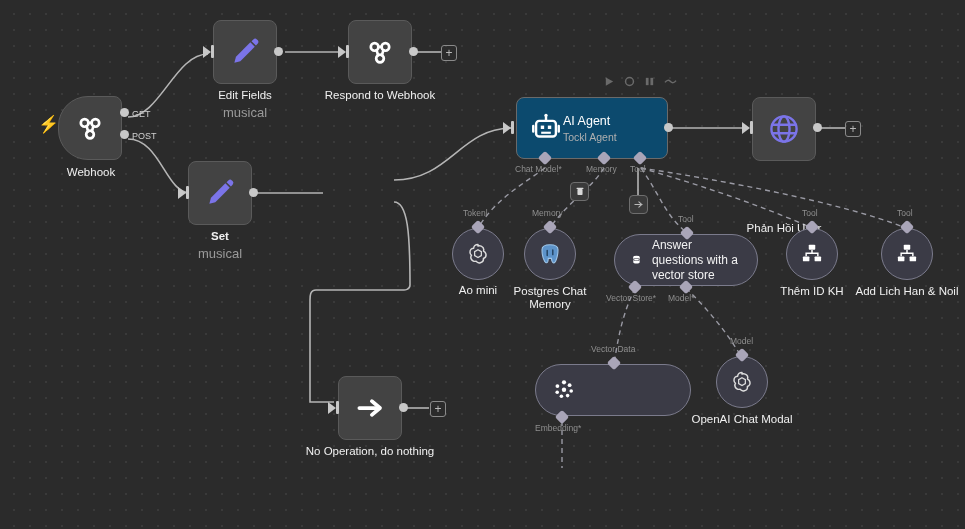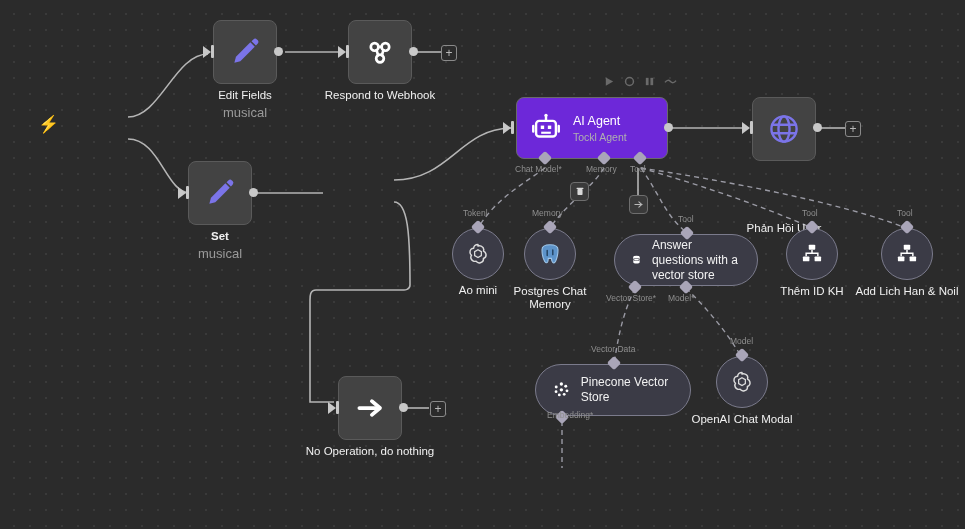--- a/index.html
+++ b/index.html
@@ -20,22 +20,22 @@
   .node{position:absolute;}
   .sq{
     width:64px;height:64px;border-radius:8px;
     background:#434343;border:1px solid #5a5a5a;
     display:flex;align-items:center;justify-content:center;
     box-sizing:border-box;
   }
   .sq.trigger{border-top-left-radius:30px;border-bottom-left-radius:30px;}
   .wide{
     width:150px;height:62px;border-radius:8px;
-    background:#6d28d9;border:1px solid #6a6a6a;
-    display:flex;align-items:center;gap:10px;padding:0 12px;
+    background:#0c4a6e;border:1px solid #6a6a6a;
+    display:flex;align-items:center;gap:0;padding:0 12px;
     box-sizing:border-box;
   }
   .caption{
     position:absolute;left:50%;transform:translateX(-50%);
     white-space:nowrap;font-size:11.5px;color:#f0f0f0;text-align:center;
     line-height:13px;
   }
   .sub{
     position:absolute;left:50%;transform:translateX(-50%);
     white-space:nowrap;font-size:13px;color:#9a9a9a;text-align:center;
@@ -131,20 +131,39 @@
 
     <path class="d" d="M686,288 C710,312 725,330 741,356"></path>
 
     <path class="d" d="M562,412 L562,468"></path>
 
     <path class="e" d="M638,168 L638,196"></path>
   </svg>
 
   <div class="bolt" style="left:38px;top:116px;">⚡</div>
 
+  <div class="node" style="left:58px;top:96px;">
+    <div class="sq trigger">
+      <svg width="34" height="34" viewBox="0 0 24 24">
+        <g fill="none" stroke="#ffffff" stroke-width="1.9" stroke-linecap="round">
+          <circle cx="8.2" cy="8.4" r="2.7"></circle>
+          <circle cx="15.8" cy="8.4" r="2.7"></circle>
+          <circle cx="12" cy="16.6" r="2.7"></circle>
+          <path d="M9.6 10.8 L10.7 14.4"></path>
+          <path d="M14.4 10.8 L13.3 14.4"></path>
+          <path d="M10.9 8.4 L13.1 8.4"></path>
+        </g>
+      </svg>
+    </div>
+    <div class="dot" style="left:62px;top:12px;"></div>
+    <div class="portlbl w" style="left:74px;top:13px;">GET</div>
+    <div class="dot" style="left:62px;top:34px;"></div>
+    <div class="portlbl w" style="left:74px;top:35px;">POST</div>
+    <div class="caption" style="left:33px;top:70px;">Webhook</div>
+  </div>
 
   <div class="node" style="left:213px;top:20px;">
     <div class="sq">
       <svg width="34" height="34" viewBox="0 0 24 24">
         <path d="M4.5 19.5 L5.6 15.4 L15.8 5.2 L18.9 8.3 L8.7 18.5 Z" fill="#7b74e8"></path>
         <path d="M16.6 4.4 L17.9 3.1 A1.8 1.8 0 0 1 20.4 3.1 L20.9 3.6 A1.8 1.8 0 0 1 20.9 6.1 L19.7 7.4 Z" fill="#7b74e8"></path>
       </svg>
     </div>
     <div class="inarrow" style="left:-10px;top:26px;"></div>
     <div class="inbar" style="left:-2px;top:25px;"></div>
@@ -358,26 +377,25 @@
           <circle cx="12" cy="4.3" r="2.1"></circle>
           <circle cx="17.6" cy="7.2" r="1.9"></circle>
           <circle cx="19.2" cy="13" r="1.8"></circle>
           <circle cx="15.6" cy="17.6" r="1.8"></circle>
           <circle cx="9.4" cy="18.3" r="1.8"></circle>
           <circle cx="5.2" cy="14.2" r="1.8"></circle>
           <circle cx="5.4" cy="8.1" r="1.9"></circle>
           <circle cx="12" cy="11.8" r="2.2"></circle>
         </g>
       </svg>
-      <div class="ptxt">Pinecone Vector Store</div>
     </div>
     <div class="diamond" style="left:74px;top:-6px;"></div>
     <div class="portlbl" style="left:56px;top:-20px;">Vector Data</div>
     <div class="diamond" style="left:22px;top:48px;"></div>
-    <div class="portlbl" style="left:0px;top:46px;margin-left:12px;">Embedding*</div>
+    <div class="portlbl" style="left:0px;top:59px;">Embedding*</div>
   </div>
 
   <div class="node" style="left:716px;top:356px;">
     <div class="circ">
       <svg width="26" height="26" viewBox="0 0 24 24">
         <path d="M12 3.2 C9.6 3.2 8 5 8 6.6 C6.2 6.6 4.6 8.3 4.6 10.3 C4.6 11.6 5.3 12.6 6 13.2
                  C5.4 14 5.2 15.3 5.7 16.5 C6.5 18.4 8.6 19.2 10.2 18.6 C11 19.8 12.6 20.5 14.2 20.1
                  C16.2 19.6 17.2 17.8 17 16.2 C18.6 15.6 19.7 13.9 19.3 12 C19 10.6 18 9.7 17.1 9.3
                  C17.6 7.6 16.8 5.6 15 4.8 C14 4.3 12.9 4.3 12 4.6 Z" fill="none" stroke="#dcdcdc" stroke-width="1.35" stroke-linejoin="round"></path>
         <path d="M12 8.1 L15.1 9.9 L15.1 13.5 L12 15.3 L8.9 13.5 L8.9 9.9 Z" fill="none" stroke="#dcdcdc" stroke-width="1.15"></path>

